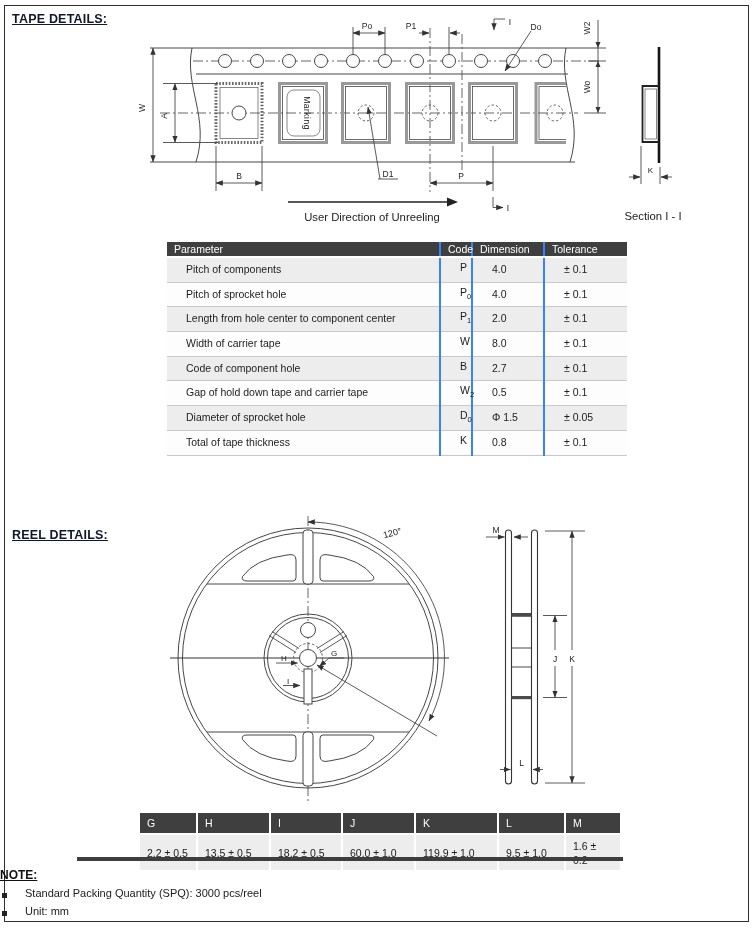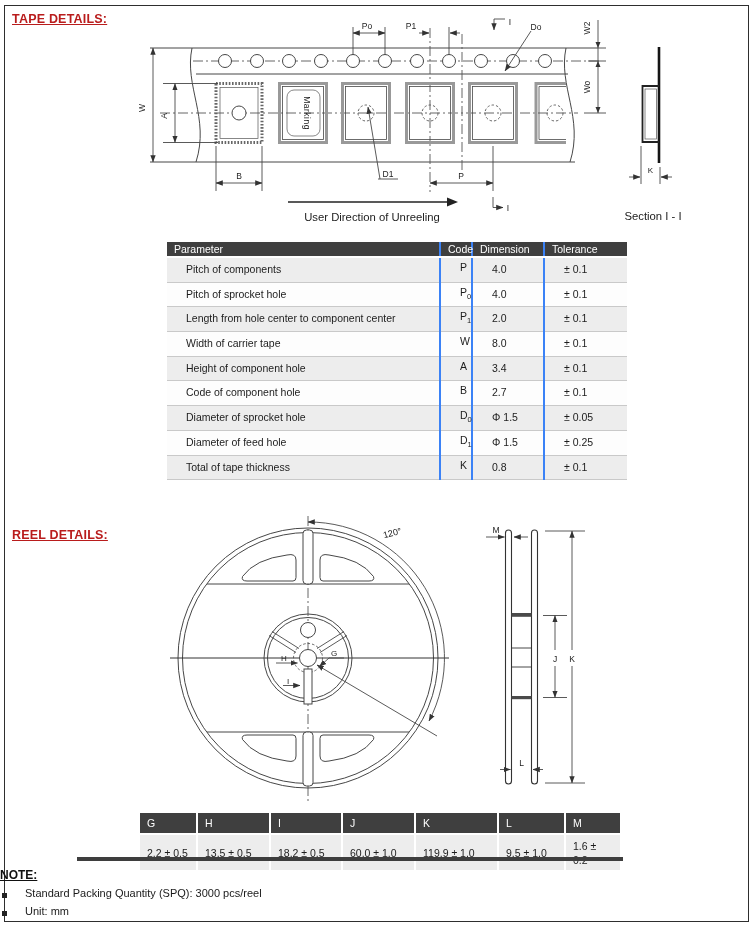--- a/index.html
+++ b/index.html
@@ -2,21 +2,21 @@
 <html><head>
 <meta charset="utf-8">
 <style>
   html,body{margin:0;padding:0;}
   body{
     width:755px;height:930px;position:relative;background:#ffffff;
     font-family:"Liberation Sans","DejaVu Sans",sans-serif;color:#1a1a1a;
     overflow:hidden;
   }
   .border-frame{position:absolute;left:4px;top:5px;width:743px;height:915px;border:1.5px solid #2e2e2e;}
-  .sec-title{position:absolute;font-size:12.5px;font-weight:bold;text-decoration:underline;letter-spacing:.2px;color:#b91c1c;}
+  .sec-title{position:absolute;font-size:12.5px;font-weight:bold;text-decoration:underline;letter-spacing:.2px;color:#0f172a;}
   #tape-title{left:12px;top:12px;}
   #reel-title{left:12px;top:528px;}
   svg{position:absolute;left:0;font-family:"Liberation Sans","DejaVu Sans",sans-serif;}
   #tape-svg{top:0;}
   #reel-svg{top:500px;}
   svg text{fill:#222;stroke:none;}
 
   
   table{border-collapse:collapse;position:absolute;table-layout:fixed;}
   #param-table{left:167px;top:242px;width:460px;}
@@ -232,42 +232,36 @@
         <td>2.0</td>
         <td>± 0.1</td>
       </tr>
       <tr>
         <td>Width of carrier tape</td>
         <td><span>W</span><sub></sub></td>
         <td>8.0</td>
         <td>± 0.1</td>
       </tr>
       <tr>
-        <td>Height of component hole</td>
-        <td><span>A</span><sub></sub></td>
-        <td>3.4</td>
-        <td>± 0.1</td>
-      </tr>
-      <tr>
         <td>Code of component hole</td>
         <td><span>B</span><sub></sub></td>
         <td>2.7</td>
+        <td>± 0.1</td>
+      </tr>
+      <tr>
+        <td>Gap of hold down tape and carrier tape</td>
+        <td><span>W</span><sub>2</sub></td>
+        <td>0.5</td>
         <td>± 0.1</td>
       </tr>
       <tr>
         <td>Diameter of sprocket hole</td>
         <td><span>D</span><sub>0</sub></td>
         <td>Φ 1.5</td>
         <td>± 0.05</td>
-      </tr>
-      <tr>
-        <td>Diameter of feed hole</td>
-        <td><span>D</span><sub>1</sub></td>
-        <td>Φ 1.5</td>
-        <td>± 0.25</td>
       </tr>
       <tr>
         <td>Total of tape thickness</td>
         <td><span>K</span><sub></sub></td>
         <td>0.8</td>
         <td>± 0.1</td>
       </tr>
     </tbody>
 </table>
 

